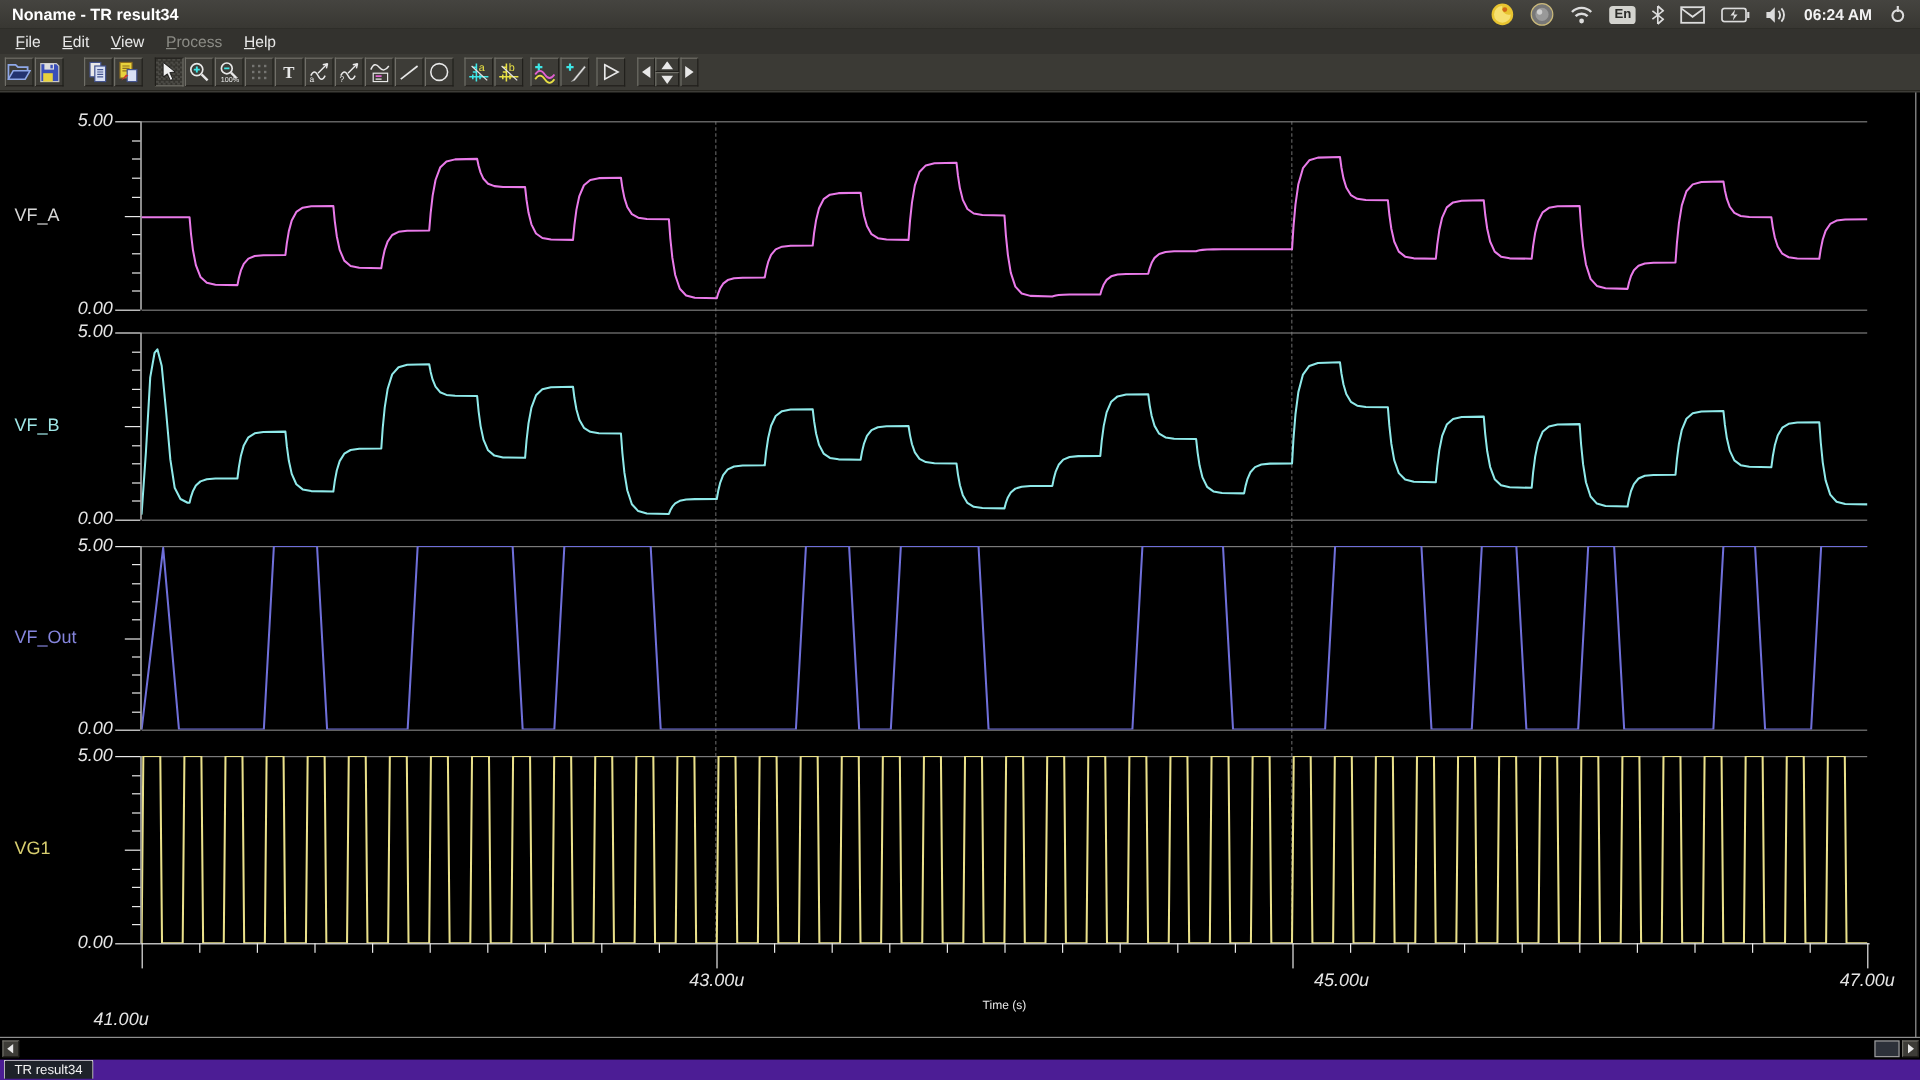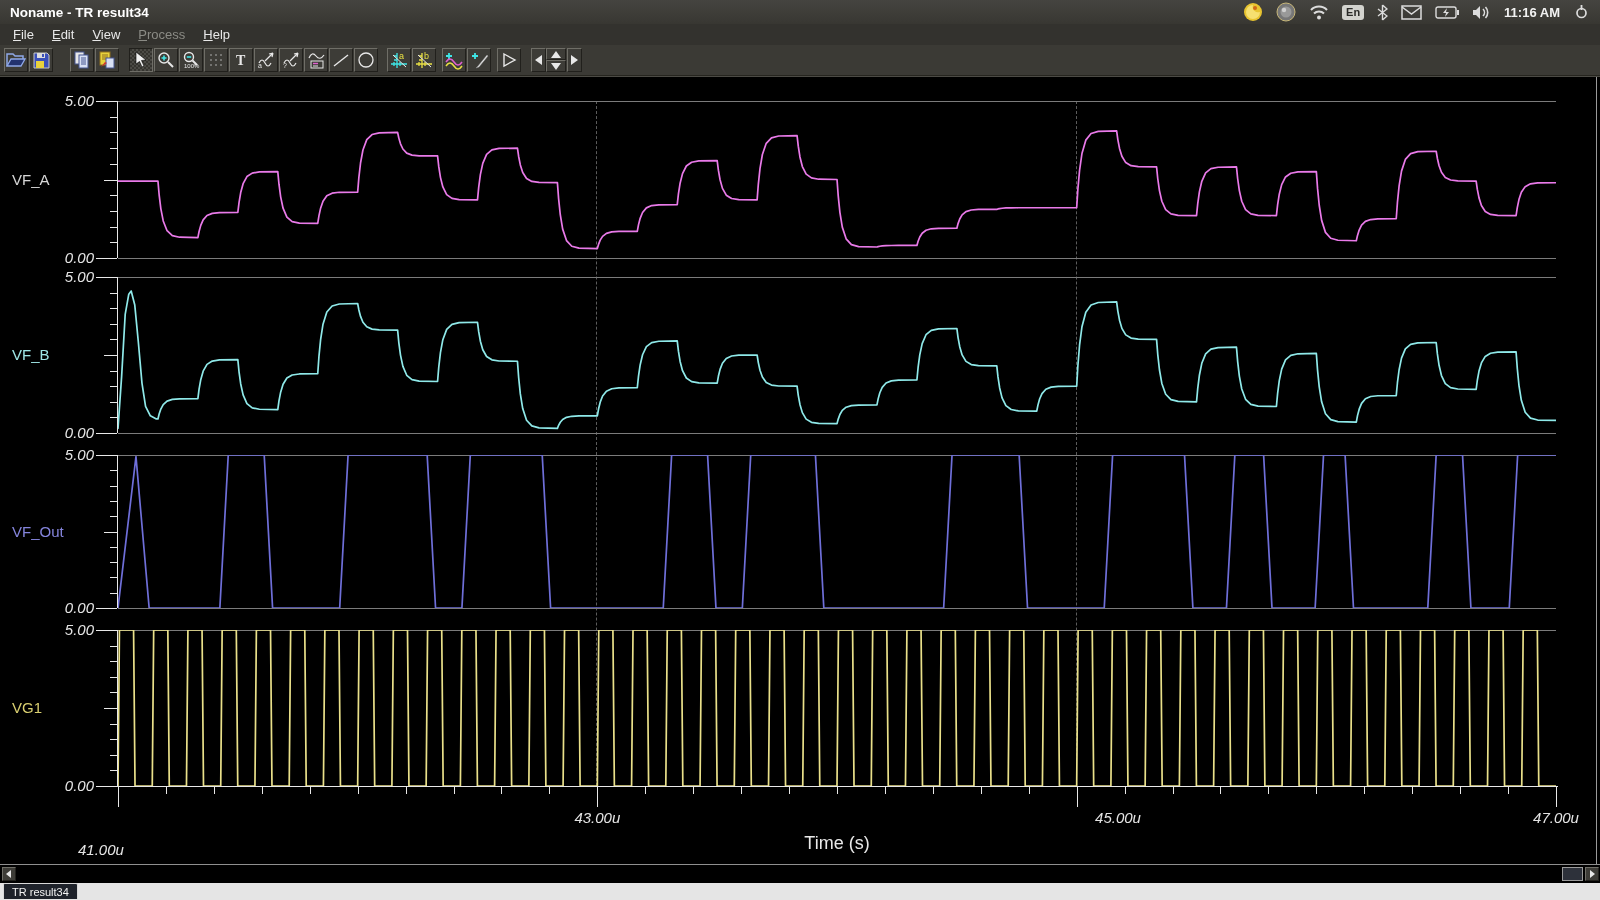--- a/index.html
+++ b/index.html
@@ -34,30 +34,30 @@
   .spinner .half{width:20px;height:12px;background:#3d3c37;border:1px solid;
     border-color:#6f6e67 #21201c #21201c #6f6e67;display:flex;align-items:center;
     justify-content:center;box-sizing:border-box;}
   
   #plot{position:absolute;top:76px;left:0;width:1600px;height:788px;background:#000;
     border-top:1px solid #4c4b45;box-sizing:border-box;}
   .abs{position:absolute;}
   .ylab,.xlab{position:absolute;color:#e4e4e4;font-size:15px;font-style:italic;
     font-family:"Liberation Sans",sans-serif;}
   .tracelab{position:absolute;font-size:15px;font-family:"Liberation Sans",sans-serif;}
-  #timelabel{position:absolute;color:#e8e8e8;font-size:18px;text-align:center;}
+  #timelabel{position:absolute;color:#e8e8e8;font-size:10px;text-align:center;}
   
   #hsep{position:absolute;top:864px;left:0;width:1600px;height:1px;background:#8f8f8f;}
   #scrollrow{position:absolute;top:866px;left:0;width:1600px;height:17px;background:#000;}
   .scrollbtn{position:absolute;width:14px;height:14px;top:1px;background:#3d3c37;
     border:1px solid;border-color:#6f6e67 #21201c #21201c #6f6e67;display:flex;
     align-items:center;justify-content:center;box-sizing:border-box;}
   #scrollthumb{position:absolute;left:1562px;top:1px;width:21px;height:14px;
     background:#2d313a;border:1px solid #9a9a9a;box-sizing:border-box;}
-  #tabrow{position:absolute;top:883px;left:0;width:1600px;height:17px;background:#e5e5e5;}
+  #tabrow{position:absolute;top:883px;left:0;width:1600px;height:17px;background:#4c1d95;}
   #tab{position:absolute;left:3px;top:0;height:16px;padding:0 8px;background:#1e222a;
     border:1px solid #d8d8d8;border-bottom:none;color:#f2f2f2;font-size:11px;
     display:flex;align-items:center;border-radius:2px 2px 0 0;box-sizing:border-box;}
 </style>
 </head>
 <body>
 
 <div id="titlebar">
   <span>Noname - TR result34</span>
   <div id="tray">
@@ -100,21 +100,21 @@
           <rect x="22" y="4" width="2" height="5" fill="#dcdcdc"></rect>
           <path d="M12 2 L8 7 h3 l-1 4 4 -5 h-3 z" fill="#dcdcdc"></path>
         </svg>
       </span>
       <span class="trayicon">
         <svg width="19" height="15" viewBox="0 0 19 15">
           <path d="M1 5 h3 l4 -4 v13 l-4 -4 h-3 z" fill="#dcdcdc"></path>
           <path d="M11 4 a5 5 0 0 1 0 7 M13.5 2 a8 8 0 0 1 0 11" fill="none" stroke="#dcdcdc" stroke-width="1.6"></path>
         </svg>
       </span>
-      <span id="clock">11:16 AM</span>
+      <span id="clock">06:24 AM</span>
       <span class="trayicon">
         <svg width="17" height="17" viewBox="0 0 17 17">
           <circle cx="8.5" cy="9" r="4.5" fill="none" stroke="#dcdcdc" stroke-width="1.7"></circle>
           <path d="M8.5 1 V6" stroke="#dcdcdc" stroke-width="1.8"></path>
         </svg>
       </span>
     </div>
 </div>
 
 <div id="menubar">

